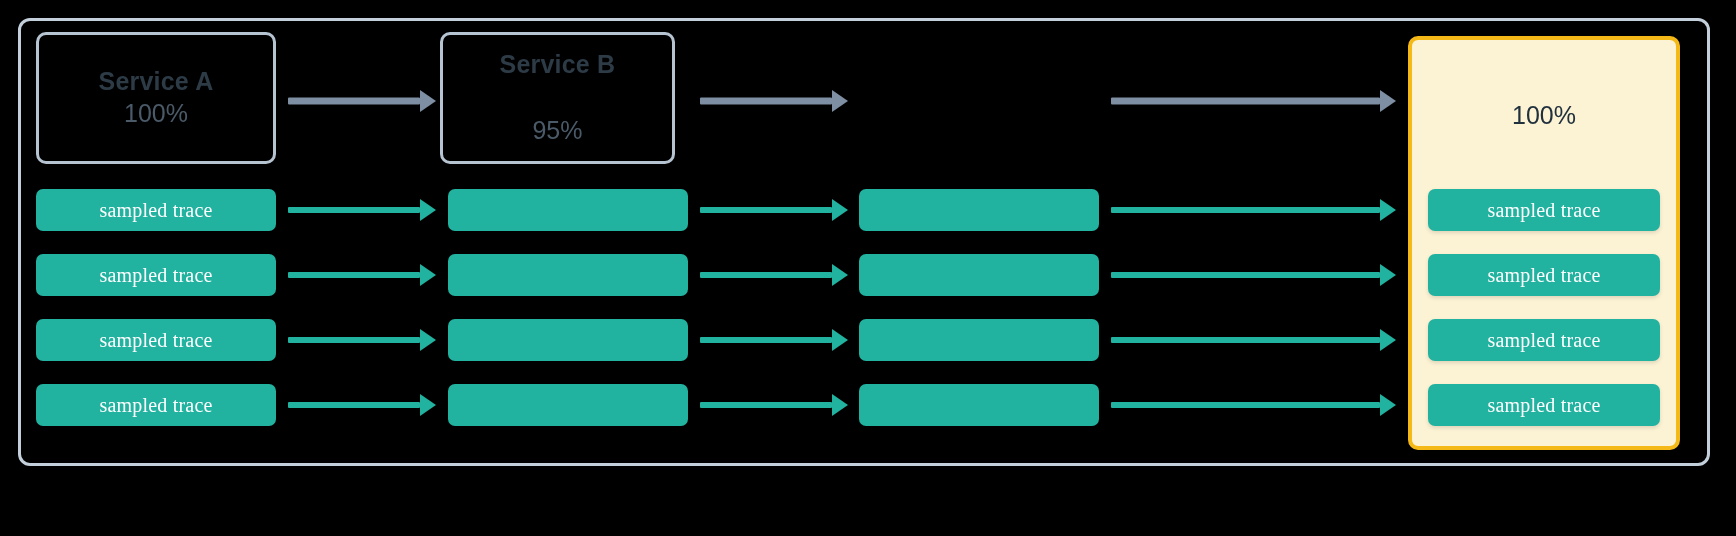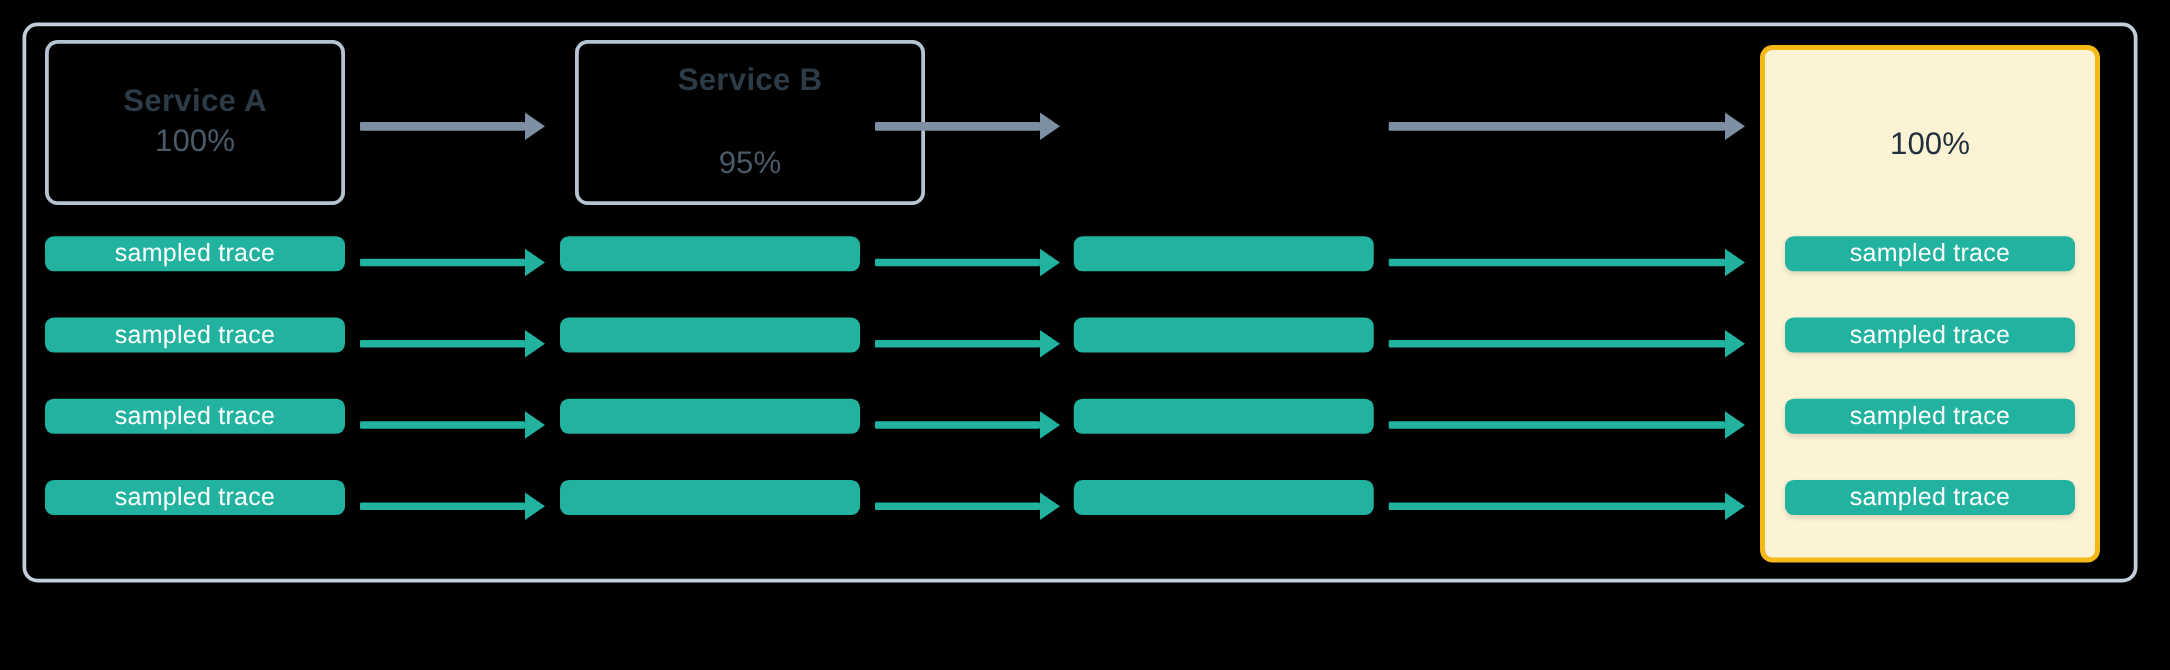--- a/index.html
+++ b/index.html
@@ -92,21 +92,22 @@
 
   
   .trace-bar {
     position: absolute;
     box-sizing: border-box;
     background: #21b2a0;
     border-radius: 7px;
     display: flex;
     align-items: center;
     justify-content: center;
-    height: 28px;
+    height: 42px;
+    font-family: Liberation Serif, serif;
   }
   .trace-bar .lbl {
     font-size: 20px;
     color: #ffffff;
     letter-spacing: 0.2px;
     white-space: nowrap;
   }
   .trace-bar.result-trace {
     box-shadow: 0 2px 4px rgba(0,0,0,0.12);
   }
@@ -143,21 +144,21 @@
 
 <div id="canvas">
 
   <div class="outer-frame"></div>
 
   <div class="service-box" style="left:36px; width:240px;">
     <div class="service-name">Service A</div>
     <div class="service-pct">100%</div>
   </div>
 
-  <div class="service-box" style="left:460px; width:280px;gap:34px;">
+  <div class="service-box" style="left:440px; width:235px;gap:34px;">
     <div class="service-name">Service B</div>
     <div class="service-pct">95%</div>
   </div>
 
 
   <div class="result-panel">
     <div class="result-pct">100%</div>
   </div>
 
   <div class="arrow gray" style="left:288px; top:101px; width:148px;">

